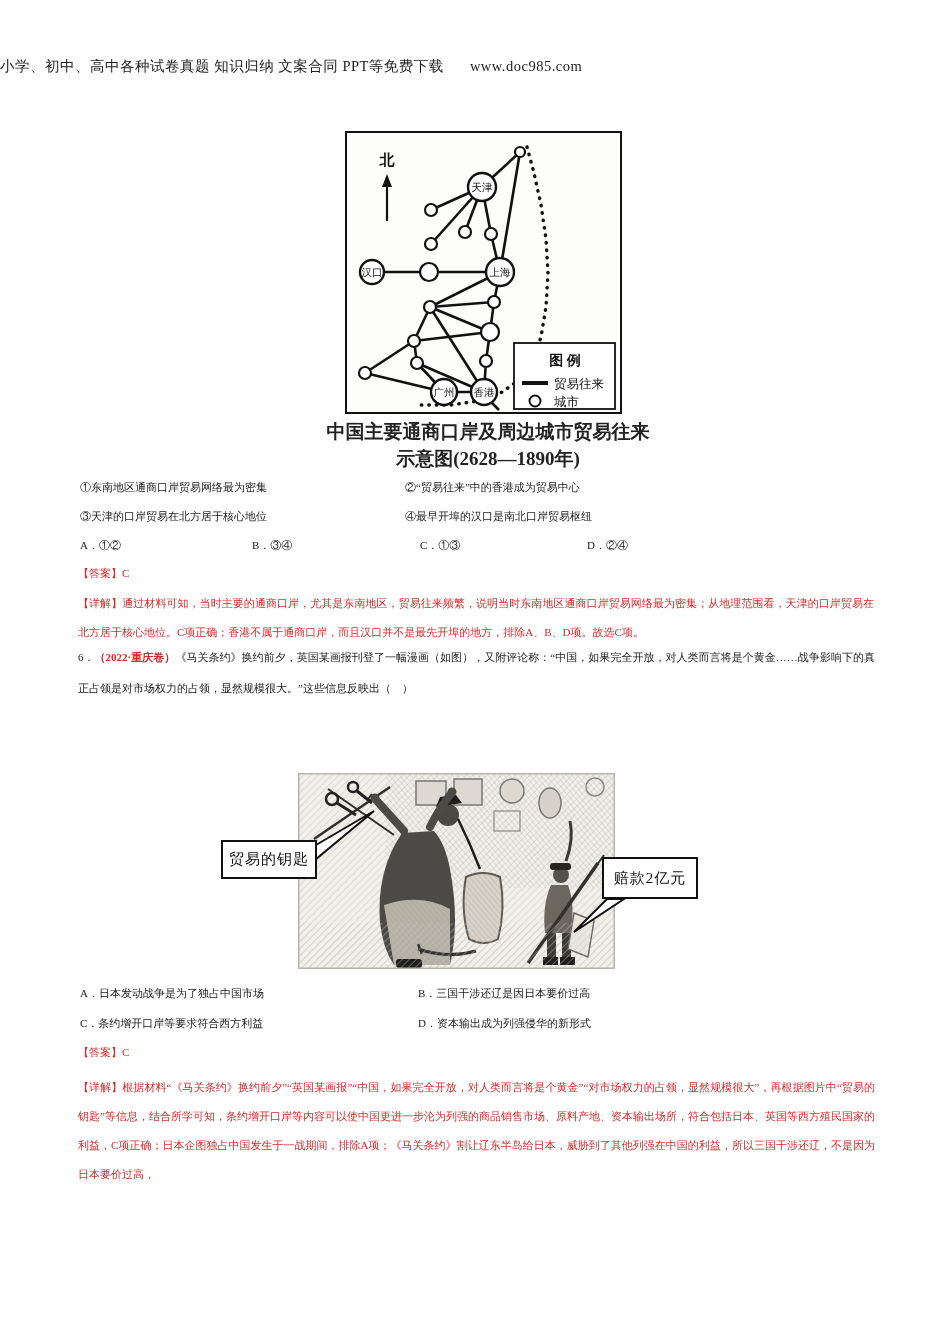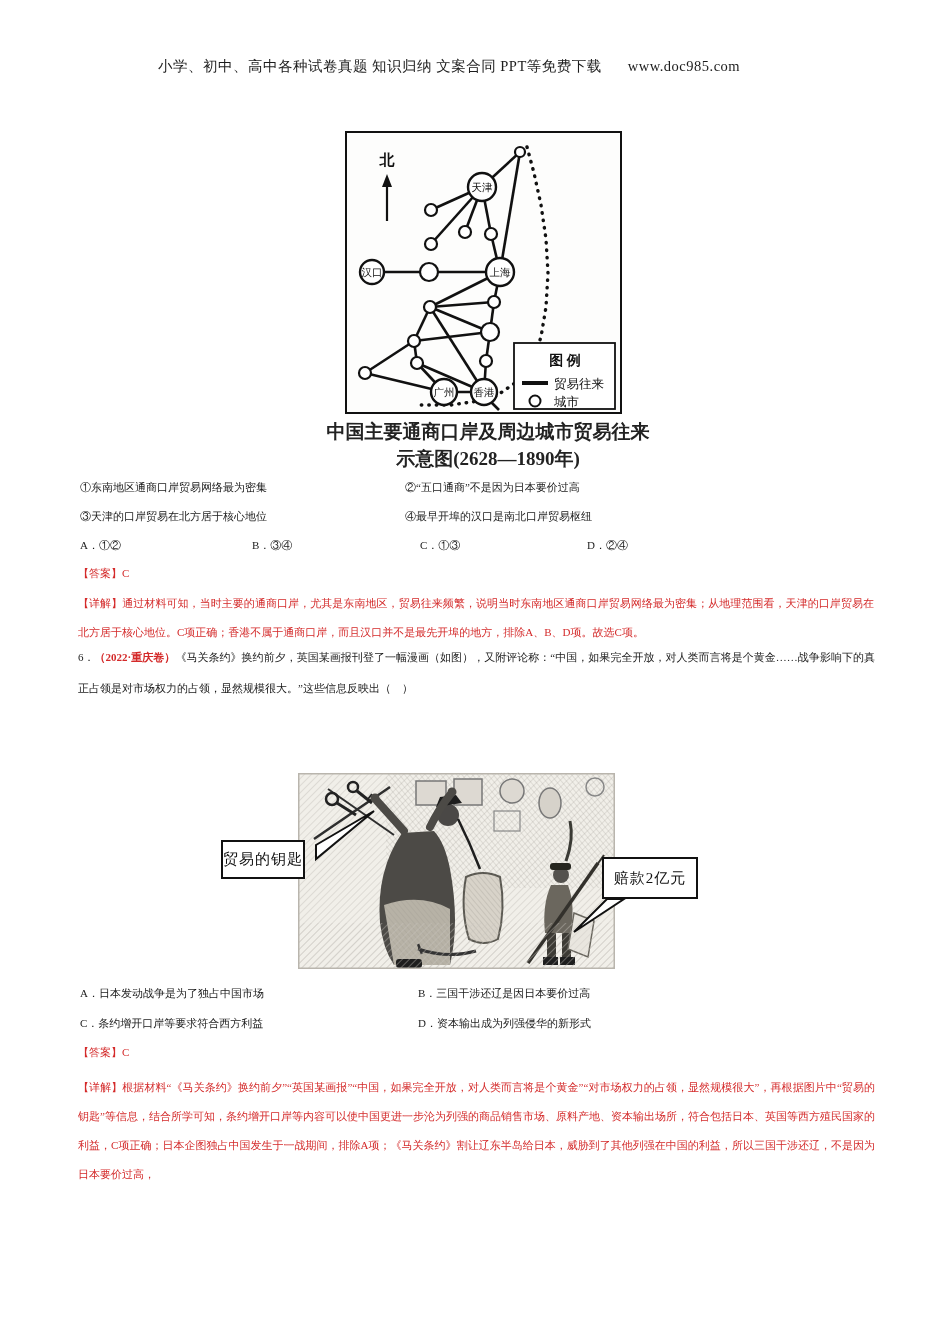--- a/index.html
+++ b/index.html
@@ -3,36 +3,36 @@
 <meta charset="utf-8">
 <style>
   html,body{margin:0;padding:0;}
   body{
     width:950px;height:1344px;position:relative;background:#ffffff;
     font-family:"Liberation Serif","DejaVu Serif",serif;
     color:#1a1a1a;overflow:hidden;
   }
   .abs{position:absolute;}
   
-  .doc-header{top:57px;left:0;width:898px;text-align:center;font-size:14.5px;color:#1c1c1c;letter-spacing:.5px;}
+  .doc-header{top:57px;left:0;width:898px;font-size:14.5px;color:#1c1c1c;letter-spacing:.5px;}
   .doc-header .site{margin-left:26px;}
   
   .map-box{left:345px;top:131px;width:277px;height:283px;border:2.5px solid #111;background:#fdfdfc;box-sizing:border-box;}
   .map-caption{left:268px;width:440px;text-align:center;font-size:19px;color:#222;font-weight:bold;}
   
   .line{font-size:11px;white-space:nowrap;color:#1a1a1a;}
   .red{color:#d42a2a;}
   .para{font-size:11px;text-align:justify;color:#1a1a1a;}
   .det{line-height:29px;color:#d42a2a;}
   .stem{line-height:30.5px;}
   .src{font-weight:bold;color:#d42a2a;}
   
   .cartoon{left:298px;top:773px;width:317px;height:196px;}
   .callout{background:#fff;border:2px solid #111;box-sizing:border-box;display:flex;align-items:center;justify-content:center;font-size:15px;color:#111;letter-spacing:1px;}
-  .co-left{left:221px;top:840px;width:84px;height:39px;}
+  .co-left{left:221px;top:840px;width:96px;height:39px;}
   .co-right{left:602px;top:857px;width:96px;height:42px;}
   .pointer-layer{left:200px;top:770px;width:540px;height:205px;pointer-events:none;}
 </style>
 </head>
 <body>
 
 <div class="abs doc-header">
   <span>小学、初中、高中各种试卷真题 知识归纳 文案合同 PPT等免费下载</span><span class="site">www.doc985.com</span>
 </div>
 
@@ -96,21 +96,21 @@
       <circle cx="97" cy="259" r="13" fill="#fff" stroke="#111" stroke-width="2.4"></circle>
       <text x="97" y="259" text-anchor="middle" dy="0.36em" font-size="10.5" fill="#111">广州</text>
       <circle cx="137" cy="259" r="13" fill="#fff" stroke="#111" stroke-width="2.4"></circle>
       <text x="137" y="259" text-anchor="middle" dy="0.36em" font-size="10.5" fill="#111">香港</text>
     </svg>
 </div>
 <div class="abs map-caption" style="top:419px;">中国主要通商口岸及周边城市贸易往来</div>
 <div class="abs map-caption" style="top:446px;">示意图(2628—1890年)</div>
 
 <div class="abs line" style="left:80px;top:480px;">①东南地区通商口岸贸易网络最为密集</div>
-<div class="abs line" style="left:405px;top:480px;">②“五口通商”不是因为日本要价过高</div>
+<div class="abs line" style="left:405px;top:480px;">②“贸易往来”中的香港成为贸易中心</div>
 <div class="abs line" style="left:80px;top:509px;">③天津的口岸贸易在北方居于核心地位</div>
 <div class="abs line" style="left:405px;top:509px;">④最早开埠的汉口是南北口岸贸易枢纽</div>
 
 <div class="abs line" style="left:80px;top:538px;">A．①②</div>
 <div class="abs line" style="left:252px;top:538px;">B．③④</div>
 <div class="abs line" style="left:420px;top:538px;">C．①③</div>
 <div class="abs line" style="left:587px;top:538px;">D．②④</div>
 
 <div class="abs line red" style="left:78px;top:566px;">
   <span>【答案】</span><span>C</span>

